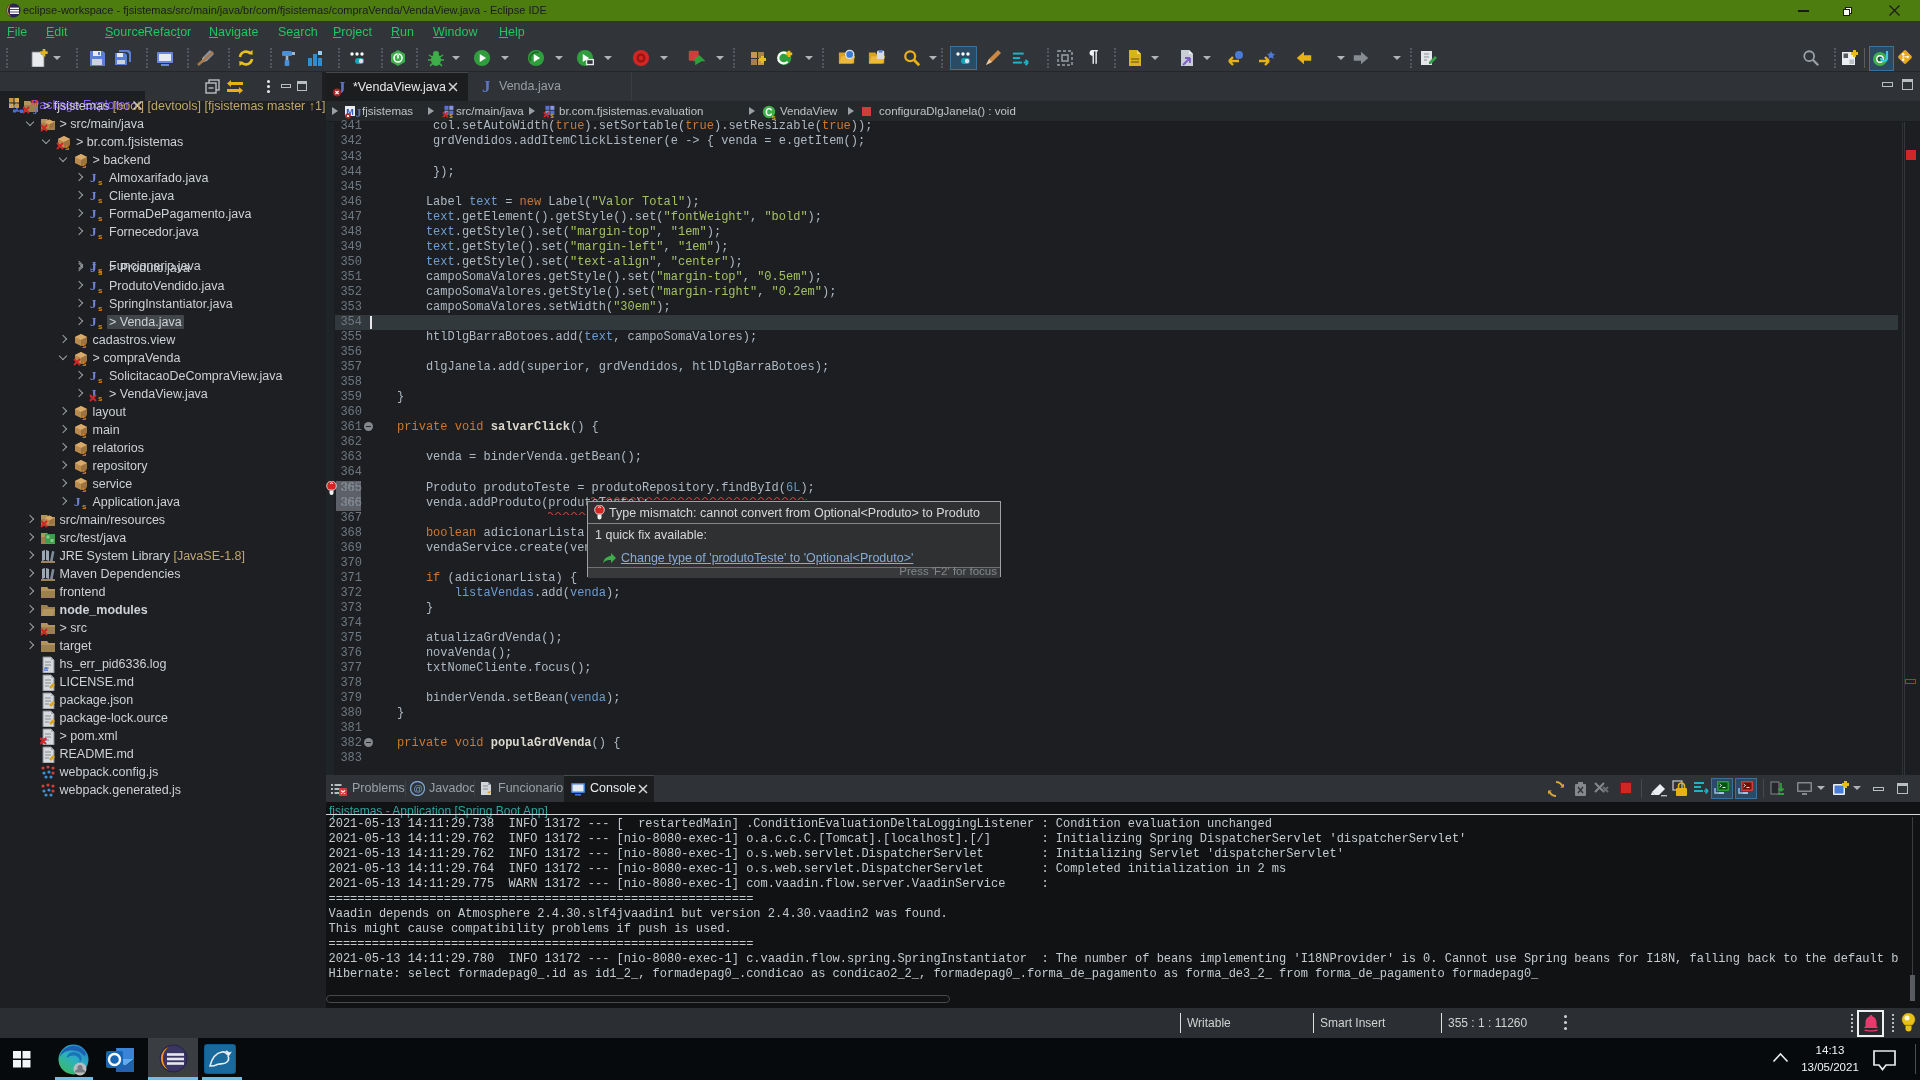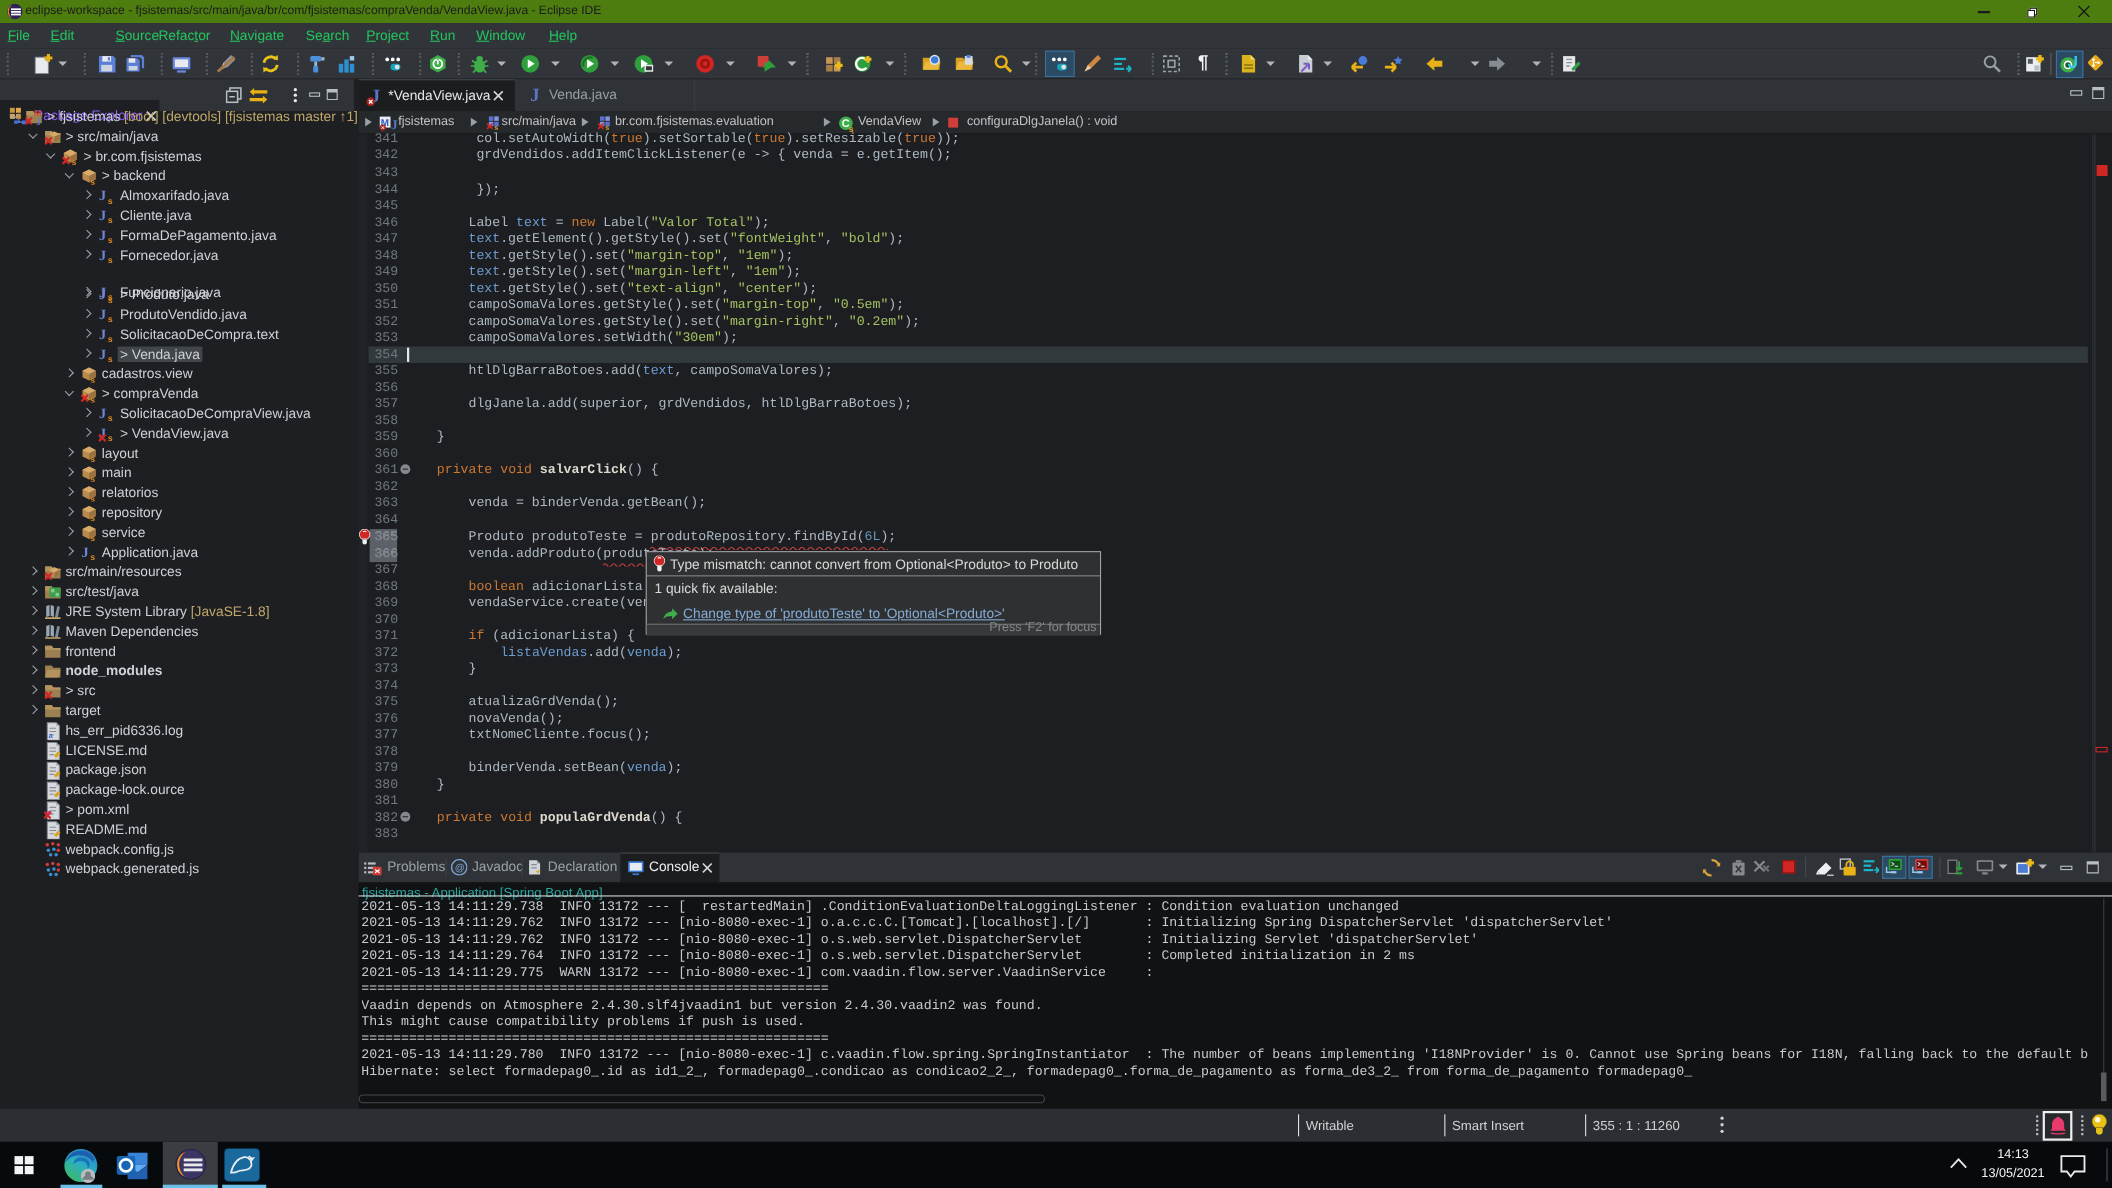--- a/index.html
+++ b/index.html
@@ -459,21 +459,21 @@
           <span class="abs" style="left:89.0px;top:1px"><svg class="ti" width="16" height="16" viewBox="0 0 16 16">
               <use href="#gJ"></use>
             </svg></span>
           <span class="tlab" style="left:109.0px;">ProdutoVendido.java</span>
         </div>
       <div class="trow" style="top:223px">
           <span class="chev" style="left:76.0px"></span>
           <span class="abs" style="left:89.0px;top:1px"><svg class="ti" width="16" height="16" viewBox="0 0 16 16">
               <use href="#gJ"></use>
             </svg></span>
-          <span class="tlab" style="left:109.0px;">SolicitacaoDeCompra.text</span>
+          <span class="tlab" style="left:109.0px;">SpringInstantiator.java</span>
         </div>
       <div class="trow" style="top:241px">
           <span class="chev" style="left:76.0px"></span>
           <span class="abs" style="left:89.0px;top:1px"><svg class="ti" width="16" height="16" viewBox="0 0 16 16">
               <use href="#gJ"></use>
             </svg></span>
           <span class="tlab" style="left:109.0px;background:#40464a;border-radius:1px;padding:0 2px;margin-left:-2px;">&gt; Venda.java</span>
         </div>
       <div class="trow" style="top:259px">
           <span class="chev" style="left:59.5px"></span>
@@ -903,21 +903,21 @@
             <text x="3.5" y="11" font-size="9" fill="#7ba3d4" font-family="Liberation Sans">@</text>
           </svg>
         <span class="abs" style="left:103px;top:6px">Javadoc</span>
         <div class="abs" style="left:148px;top:5px;width:1px;height:17px;background:#3c4044"></div>
         <svg class="abs" style="left:153px;top:6px" width="16" height="15" viewBox="0 0 16 15">
             <path d="M2 1h7l3 3v10H2z" fill="#d2d6da"></path>
             <path d="M9 1l3 3H9z" fill="#9aa0a5"></path>
             <path d="M4 5h5M4 8h5" stroke="#888c91" stroke-width="1"></path>
             <path d="M8 11l4-1-1.5 3z" fill="#d9a51e"></path>
           </svg>
-        <span class="abs" style="left:172px;top:6px">Declaration</span>
+        <span class="abs" style="left:172px;top:6px">Funcionario</span>
         <div class="abs" style="left:238px;top:0;width:90px;height:27px;background:#1b1d1f;border-top:1px solid #46494d"></div>
         <svg class="abs" style="left:244px;top:7px" width="16" height="14" viewBox="0 0 16 14">
             <rect x="1" y="1" width="14" height="10" rx="1" fill="#3b7bd4"></rect>
             <rect x="2.5" y="2.5" width="11" height="7" fill="#e8ecf0"></rect>
             <rect x="5" y="12" width="6" height="1.6" fill="#3b7bd4"></rect>
           </svg>
         <span class="abs" style="left:264px;top:6px;color:#eceff1">Console</span>
         <svg class="abs" style="left:312px;top:9px" width="10" height="10" viewBox="0 0 10 10">
             <path d="M1 1l8 8M9 1l-8 8" stroke="#d6d6d6" stroke-width="1.5"></path>
           </svg>

